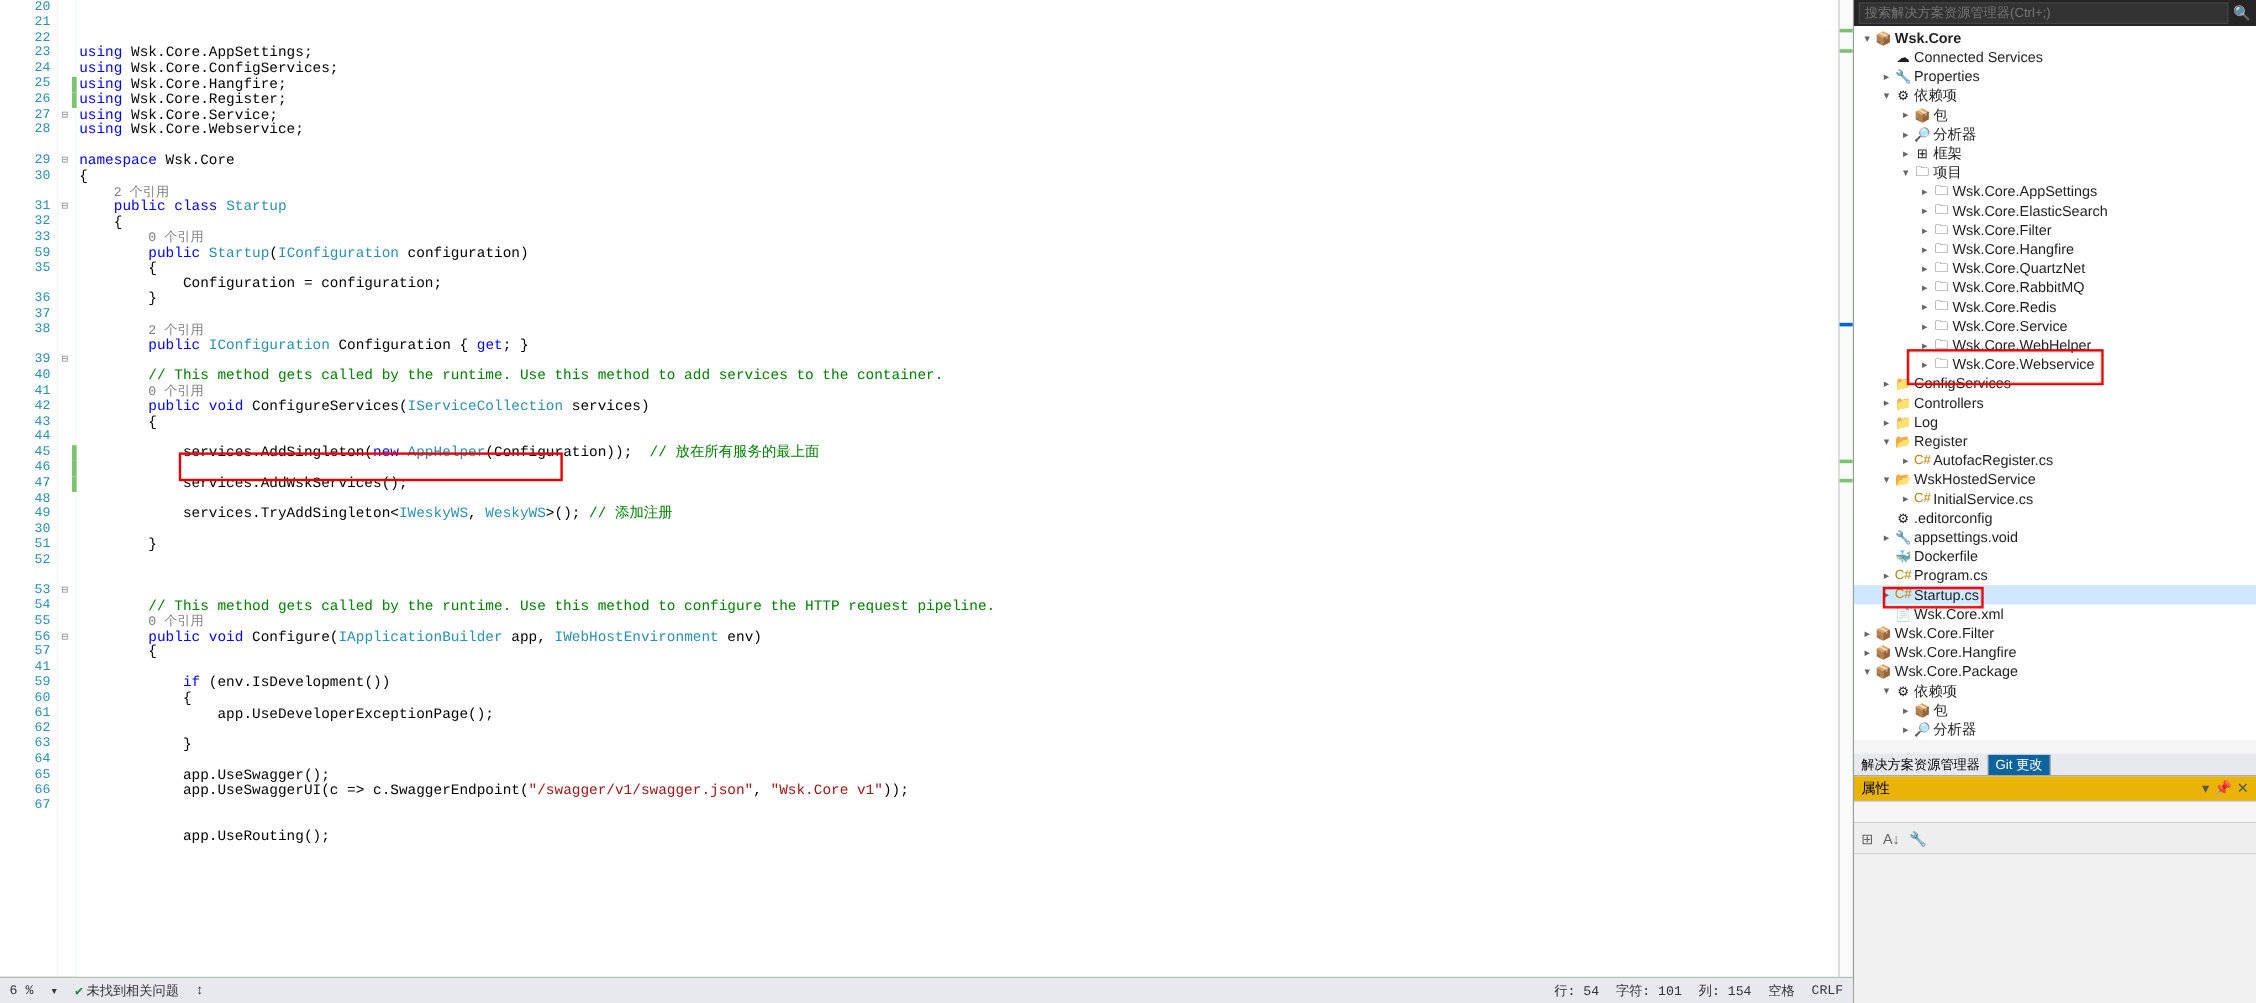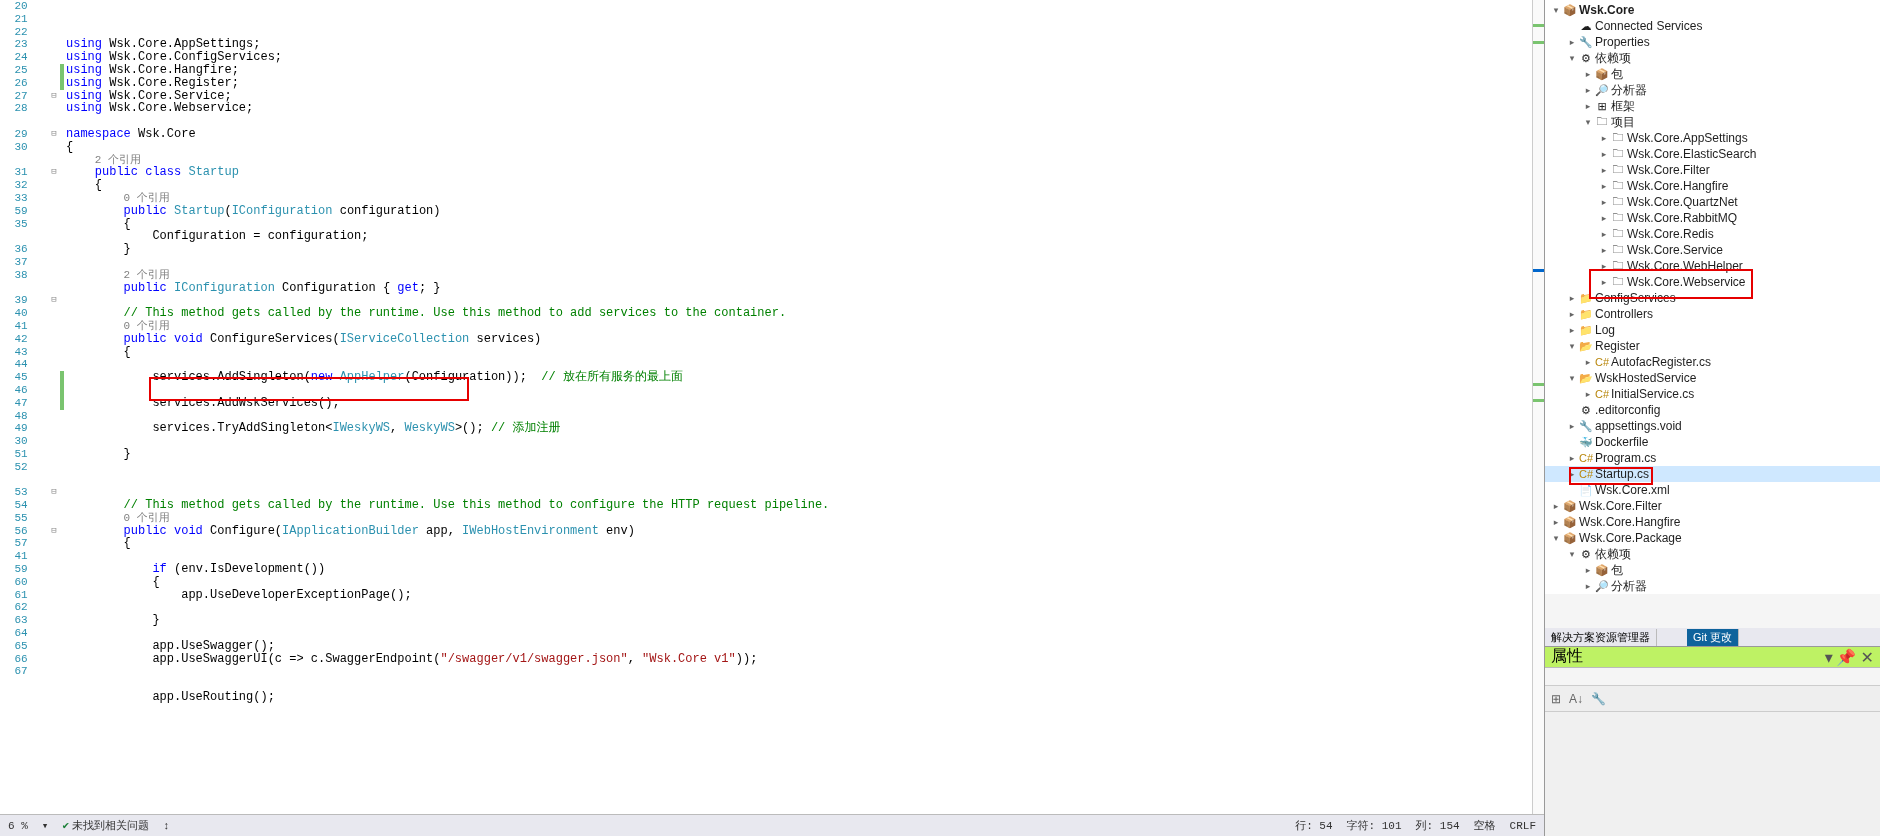--- a/index.html
+++ b/index.html
@@ -20,21 +20,21 @@
   }
   .editor-scroll {
     flex: 1;
     display: flex;
     overflow: hidden;
     background: #b6e8be;
   }
   .gutter {
     width: 48px;
     background: #fff;
-    text-align: center;
+    text-align: right;
     padding-right: 6px;
     color: #2b91af;
     font-size: 11px;
     line-height: 12.8px;
     padding-top: 0px;
   }
   .gutter div { height: 12.8px; }
   .fold-gutter {
     width: 12px;
     background: #fff;
@@ -117,30 +117,30 @@
   .tree .node{
     display:flex;align-items:center;height:16px;padding-left:2px;gap:2px;white-space:nowrap;
   }
   .tree .node.sel{background:#cfe8ff;}
   .tree .exp{width:10px;text-align:center;color:#666;font-size:9px;}
   .tree .ficon{width:14px;text-align:center;font-size:11px;}
   .tree .bold{font-weight:700;}
   .redbox2{border:2px solid #e60000;position:absolute;pointer-events:none;}
   .tree-wrap{position:relative;flex:1;overflow:auto;}
   .bottom-tabs{
-    height:18px;background:#e8e8ef;display:flex;align-items:center;font-size:11px;gap:30px;
+    height:18px;background:#e8e8ef;display:flex;align-items:center;font-size:11px;
   }
   .bottom-tabs .tab{padding:1px 6px;border-right:1px solid #bbb;}
   .bottom-tabs .tab.active{background:#0e639c;color:#fff;}
   .props{
     height:190px;display:flex;flex-direction:column;border-top:1px solid #999;
   }
   .props-head{
-    height:21px;background:#bef264;border-bottom:1px solid #bbb;
-    display:flex;align-items:flex-end;justify-content:space-between;padding:0 6px;font-size:16px;
+    height:21px;background:#eab308;border-bottom:1px solid #bbb;
+    display:flex;align-items:center;justify-content:space-between;padding:0 6px;font-size:12px;
   }
   .props-head .ctrls{display:flex;gap:4px;color:#555;}
   .props-tb{
     height:26px;background:#eee;border-bottom:1px solid #ccc;
     display:flex;align-items:center;gap:8px;padding:0 6px;color:#666;
   }
   .props-body{flex:1;background:#f0f0f0;}
   .fcs{color:#b8860b;}
   .fproj{color:#2b91af;}
   .ffold{color:#d9a63f;}
@@ -335,20 +335,24 @@
     <span class="spacer"></span>
     <span>行: 54</span>
     <span>字符: 101</span>
     <span>列: 154</span>
     <span>空格</span>
     <span>CRLF</span>
   </div>
 </div>
 
 <div class="right-pane">
+  <div class="search-row">
+    <input placeholder="搜索解决方案资源管理器(Ctrl+;)" style="">
+    <span class="sicon">🔍</span>
+  </div>
   <div class="tree-wrap">
     <div class="tree" id="tree">
         <div class="node" style="padding-left: 6px;">
           <span class="exp">▾</span>
           <span class="ficon fproj bold">📦</span>
           <span class="bold">Wsk.Core</span>
         </div>
         <div class="node" style="padding-left: 22px;">
           <span class="exp"></span>
           <span class="ficon ">☁</span>

